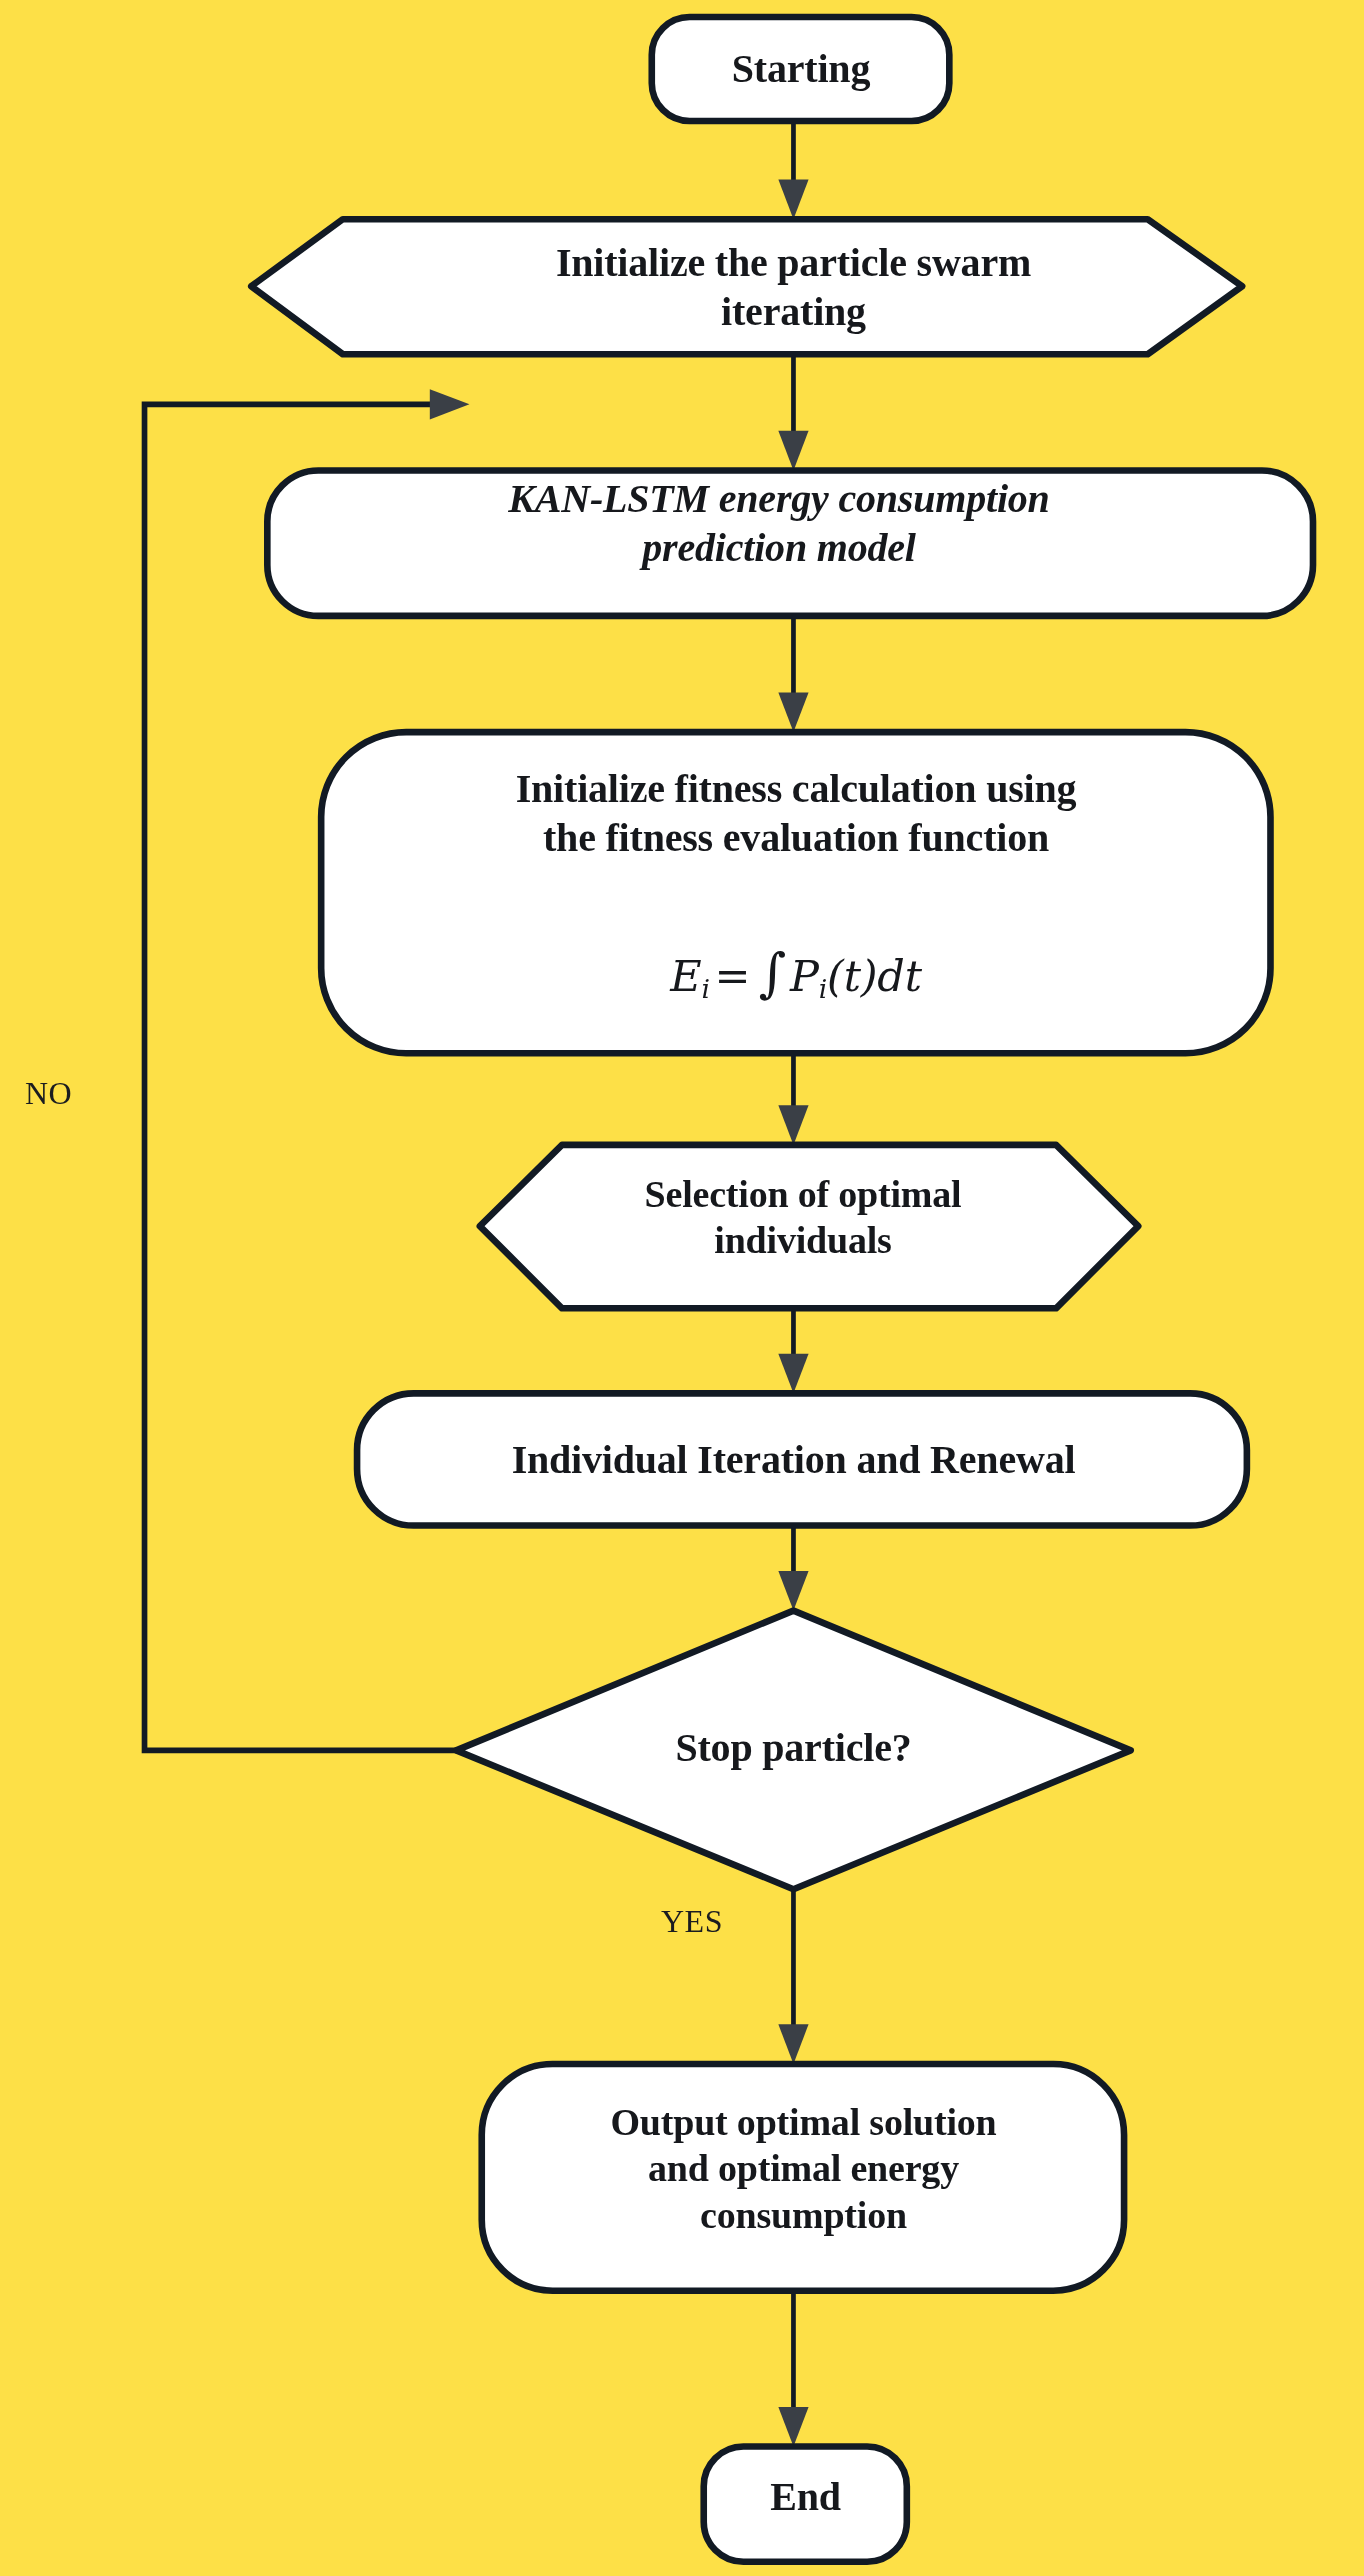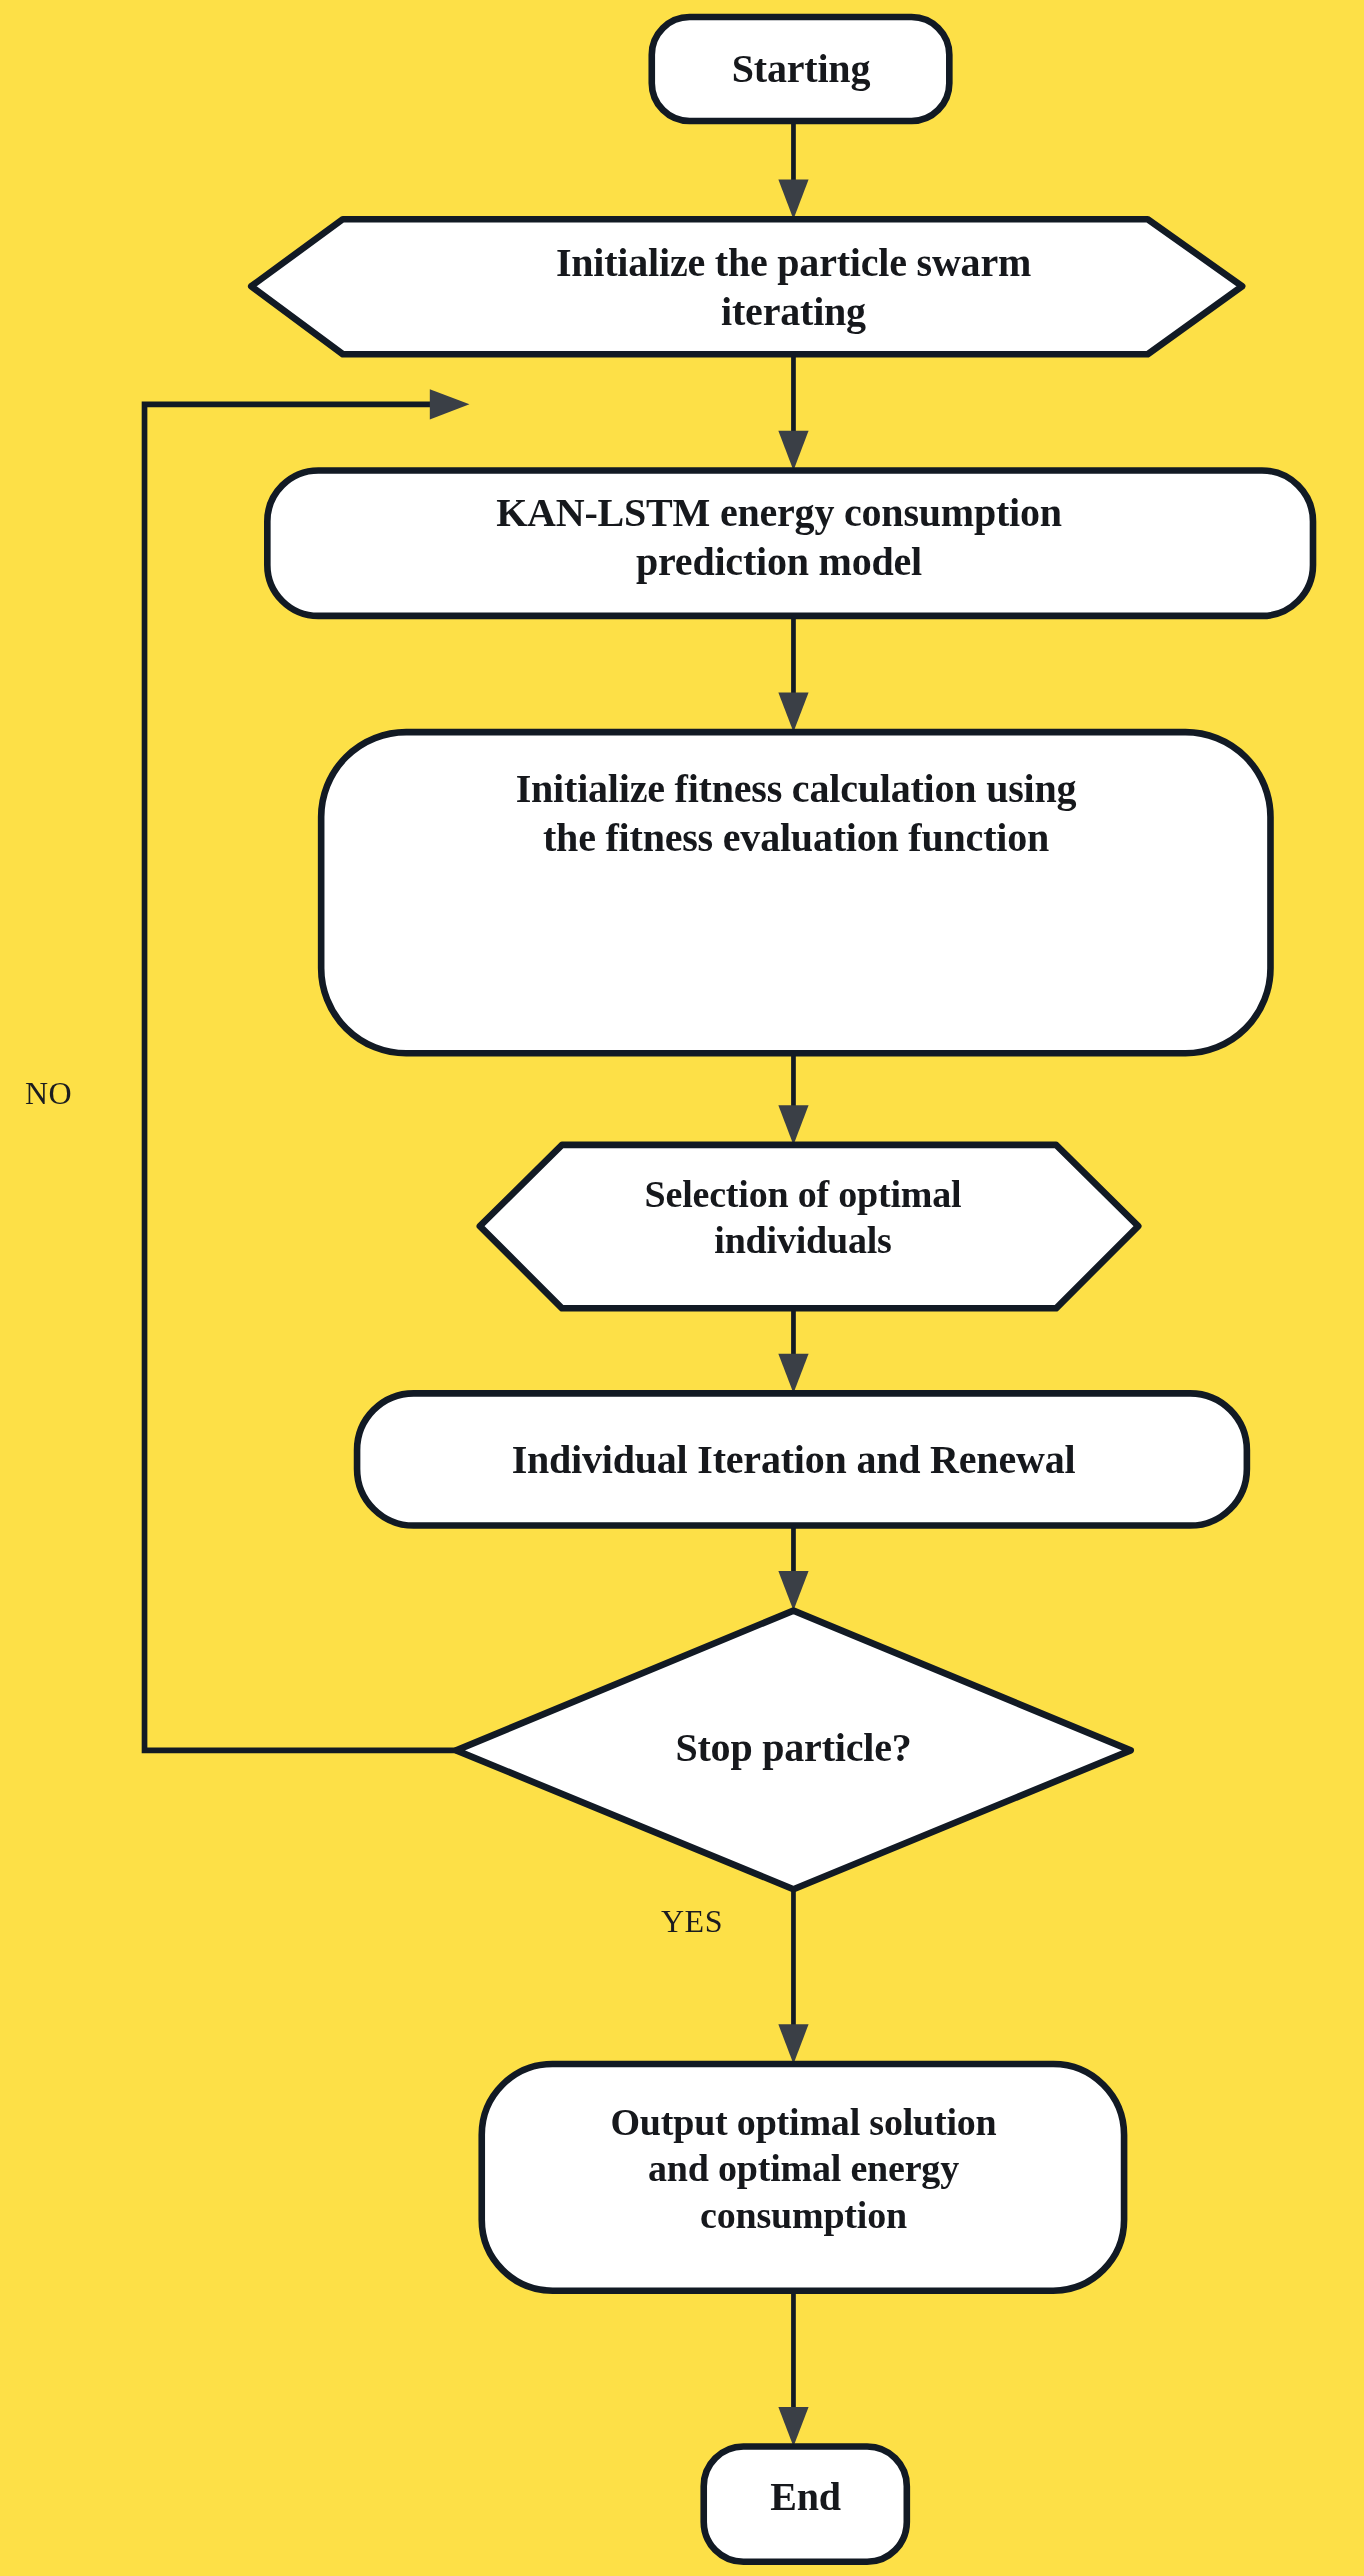--- a/index.html
+++ b/index.html
@@ -72,21 +72,21 @@
   .formula .intg { font-style: normal; font-size: 53px; padding: 0 3.8px; }
   .formula sub {
     font-size: 0.62em;
     vertical-align: -0.28em;
     font-style: italic;
   }
 
   
   #txt-start     { left: 652px;  top: 45px;   width: 298px; font-size: 40px; }
   #txt-init      { left: 378px;  top: 239px;  width: 831px; font-size: 40px; }
-  #txt-kan       { left: 302px;  top: 489px;  width: 954px; font-size: 40px; }
+  #txt-kan       { left: 302px;  top: 475px;  width: 954px; font-size: 40px; font-style: italic; }
   #txt-fitness   { left: 340px;  top: 765px;  width: 912px; font-size: 40px; }
   #txt-formula   { left: 340px;  top: 923px;  width: 912px; text-align: center; }
   #txt-selection { left: 510px;  top: 1171px; width: 586px; font-size: 38px; }
   #txt-iter      { left: 378px;  top: 1436px; width: 831px; font-size: 40px; }
   #txt-stop      { left: 567px;  top: 1724px; width: 453px; font-size: 40px; }
   #txt-output    { left: 501px;  top: 2099px; width: 605px; font-size: 38px; }
   #txt-end       { left: 704px;  top: 2473px; width: 203px; font-size: 40px; }
 
   #lbl-no   { left: 25px;  top: 1075px; font-size: 32px; }
   #lbl-yes  { left: 661px; top: 1903px; font-size: 32px; }
@@ -166,20 +166,25 @@
 
   <div class="node-text" id="txt-init">Initialize the particle swarm
 iterating</div>
 
   <div class="node-text" id="txt-kan">KAN-LSTM energy consumption
 prediction model</div>
 
   <div class="node-text" id="txt-fitness">Initialize fitness calculation using
 the fitness evaluation function</div>
 
+  <div class="node-text" id="txt-formula">
+    <span class="formula">
+      <span><span>E</span><sub>i</sub></span><span class="op">=</span><span class="intg">∫</span><span><span>P</span><sub>i</sub><span>(t)</span></span><span>dt</span>
+    </span>
+  </div>
 
   <div class="node-text" id="txt-selection">Selection of optimal
 individuals</div>
 
   <div class="node-text" id="txt-iter">Individual Iteration and Renewal</div>
 
   <div class="node-text" id="txt-stop">Stop particle?</div>
 
   <div class="node-text" id="txt-output">Output optimal solution
 and optimal energy

